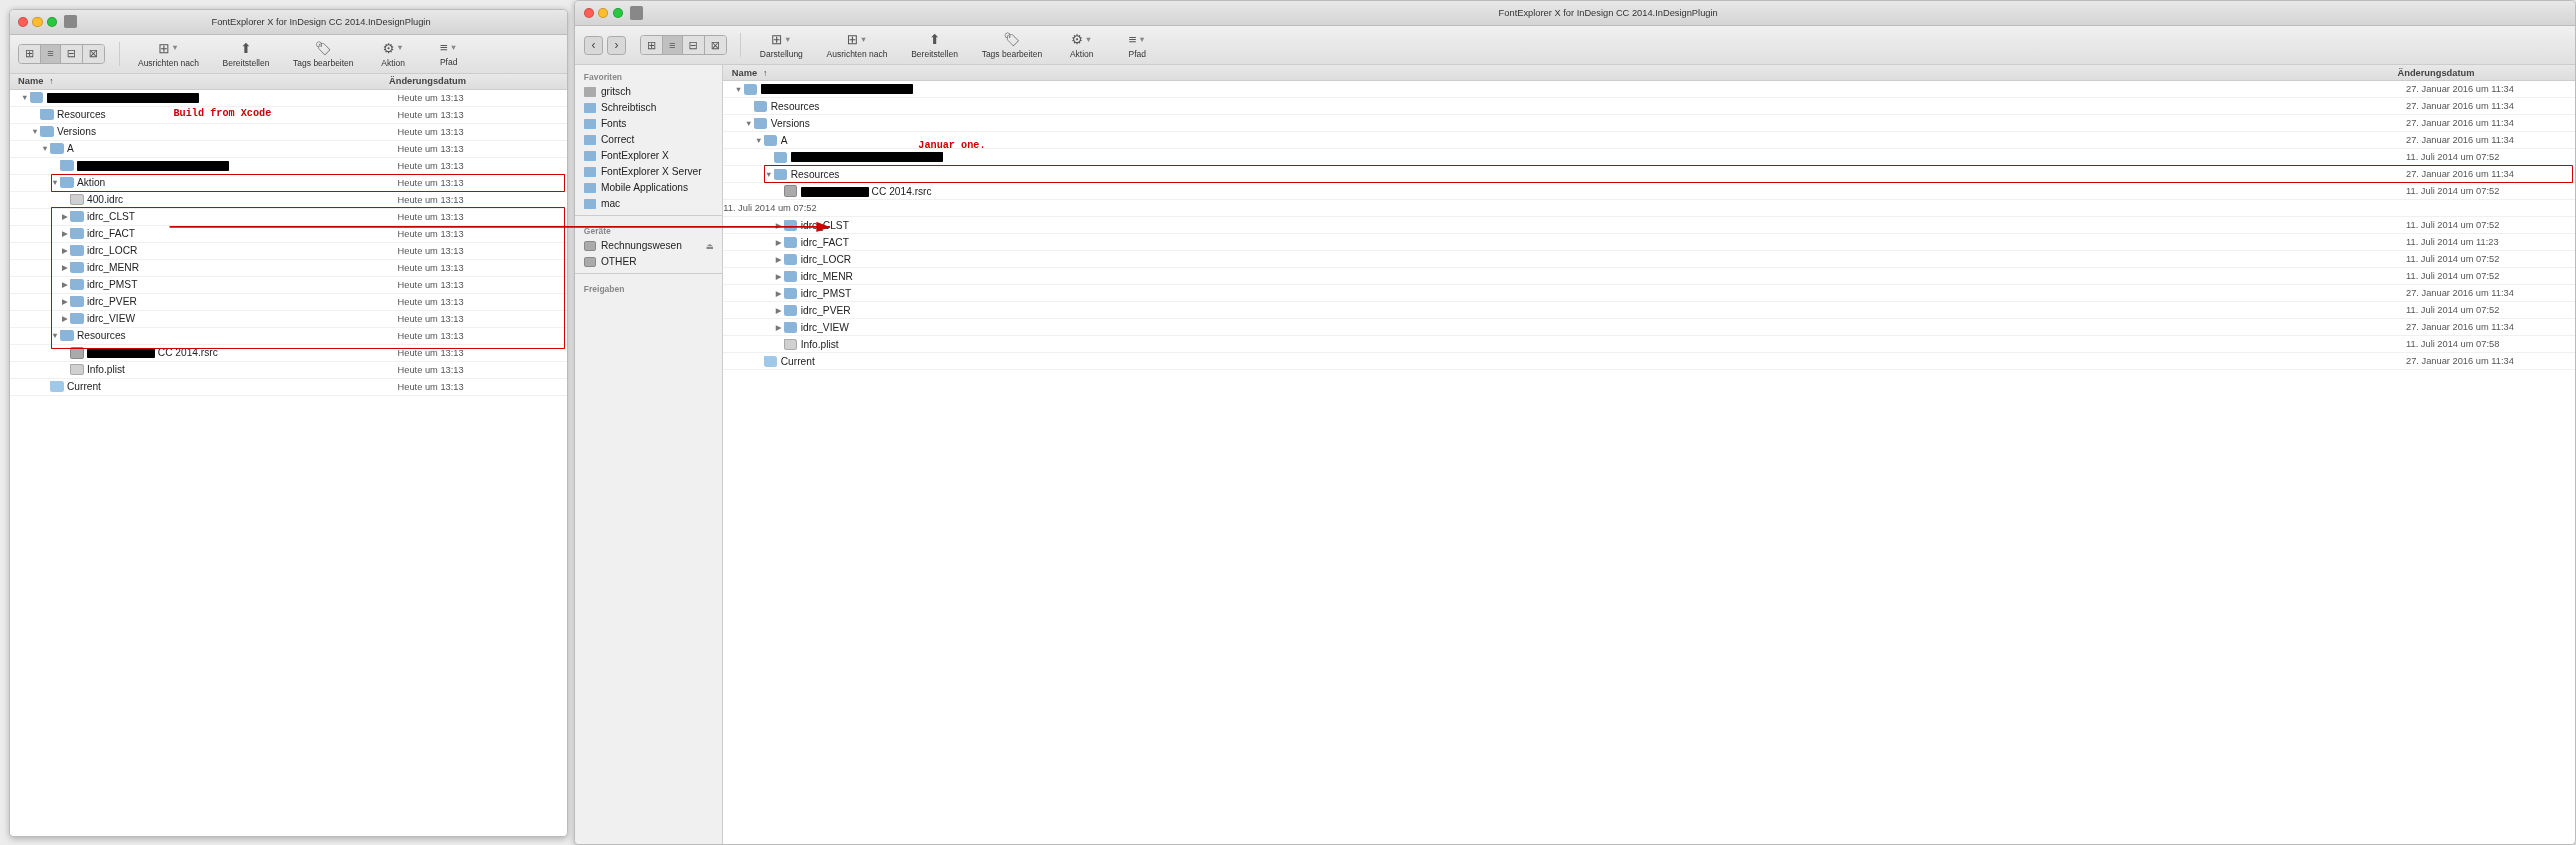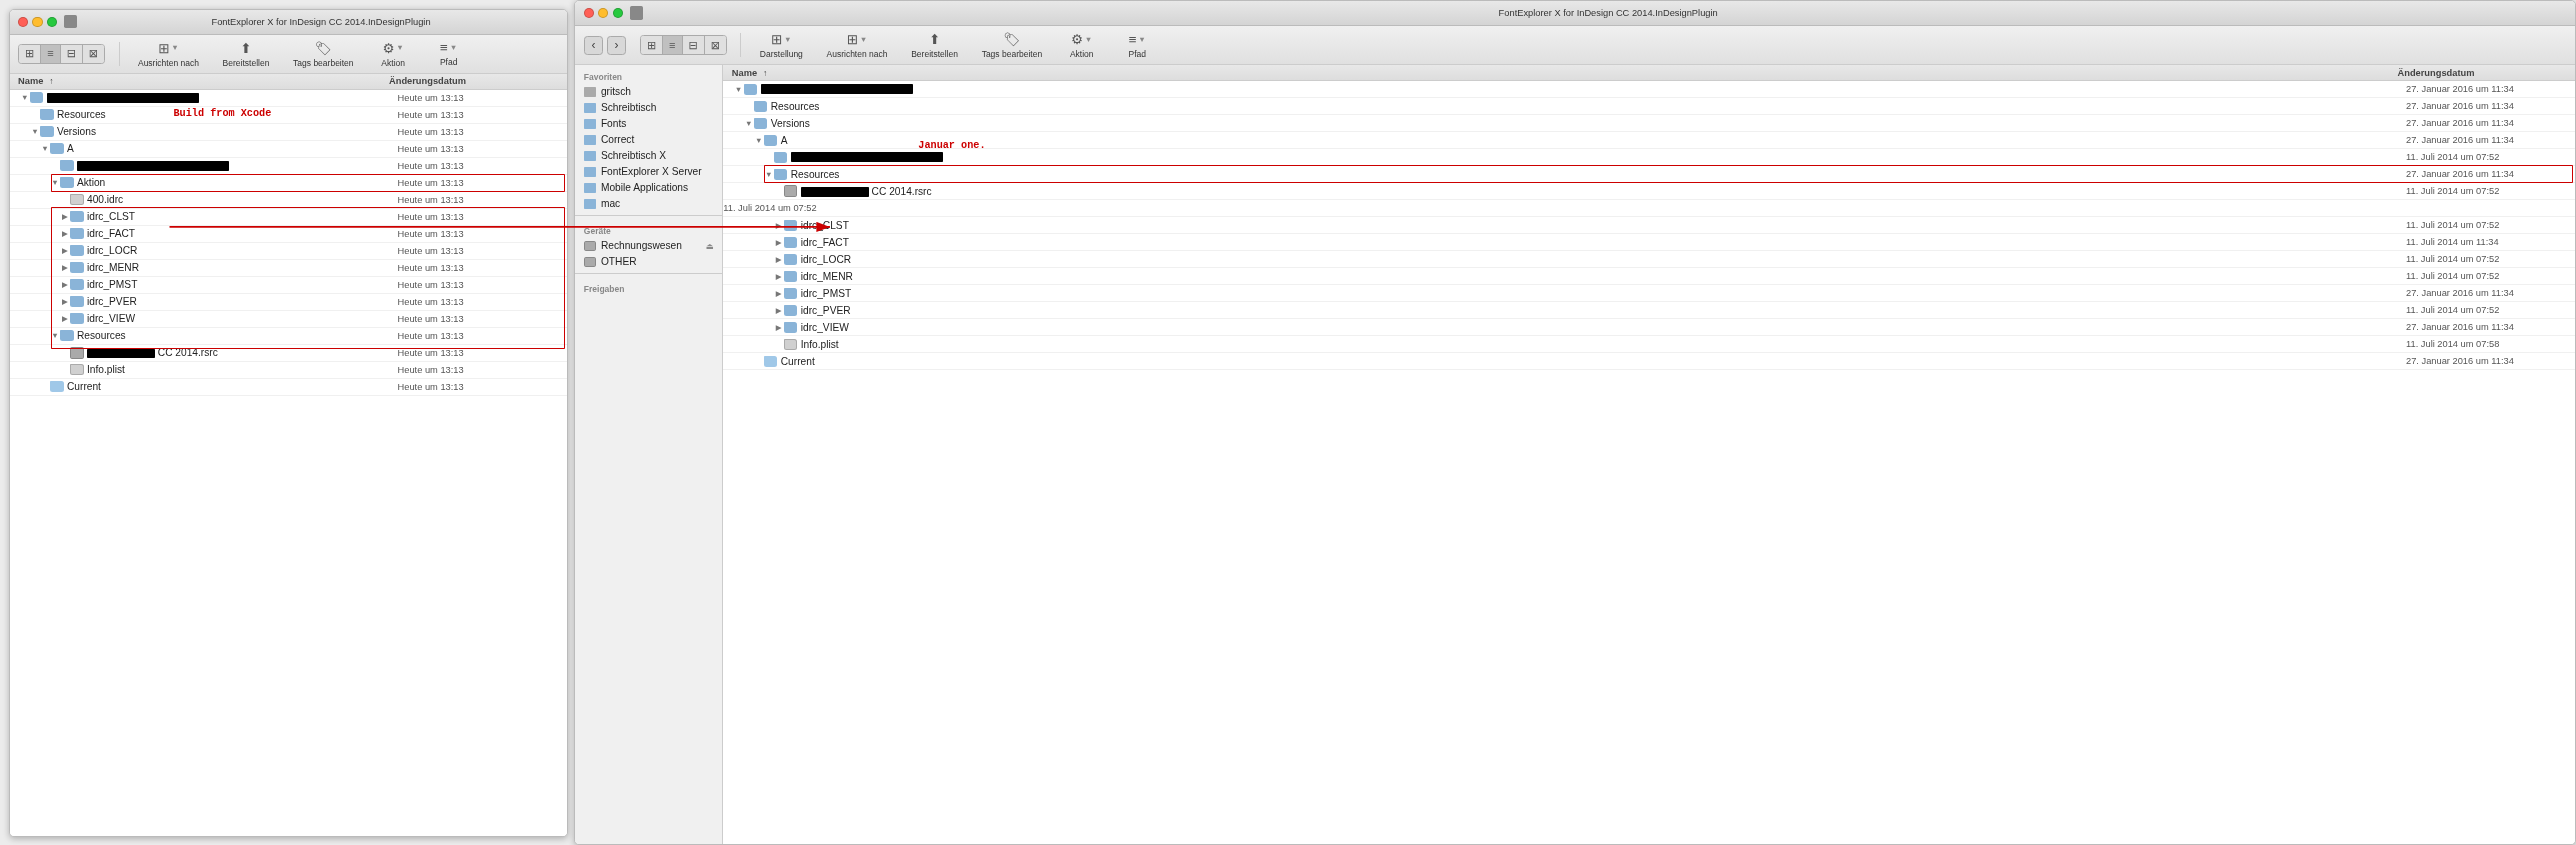--- a/index.html
+++ b/index.html
@@ -630,21 +630,21 @@
       <div class="sidebar-item">
         <span class="folder-icon" style="background:#8ab4d8;width:12px;height:10.2px;border-radius:0.8px;"></span>
         <span>Fonts</span>
       </div>
       <div class="sidebar-item">
         <span class="folder-icon" style="background:#8ab4d8;width:12px;height:10.2px;border-radius:0.8px;"></span>
         <span>Correct</span>
       </div>
       <div class="sidebar-item">
         <span class="folder-icon" style="background:#8ab4d8;width:12px;height:10.2px;border-radius:0.8px;"></span>
-        <span>Schreibtisch X</span>
+        <span>FontExplorer X</span>
       </div>
       <div class="sidebar-item">
         <span class="folder-icon" style="background:#8ab4d8;width:12px;height:10.2px;border-radius:0.8px;"></span>
         <span>FontExplorer X Server</span>
       </div>
       <div class="sidebar-item">
         <span class="folder-icon" style="background:#8ab4d8;width:12px;height:10.2px;border-radius:0.8px;"></span>
         <span>Mobile Applications</span>
       </div>
       <div class="sidebar-item">
@@ -770,21 +770,21 @@
         <div class="file-date">11. Juli 2014 um 07:52</div>
       </div>
 
       <div class="file-row">
         <div class="file-indent" style="padding-left:3.4px;">
           <span class="indent-spacer" style="width:47px;"></span>
           <span class="triangle closed"></span>
           <span class="file-icon folder"></span>
           <span class="file-name">idrc_FACT</span>
         </div>
-        <div class="file-date">11. Juli 2014 um 11:34</div>
+        <div class="file-date">11. Juli 2014 um 11:23</div>
       </div>
 
       <div class="file-row">
         <div class="file-indent" style="padding-left:3.4px;">
           <span class="indent-spacer" style="width:47px;"></span>
           <span class="triangle closed"></span>
           <span class="file-icon folder"></span>
           <span class="file-name">idrc_LOCR</span>
         </div>
         <div class="file-date">11. Juli 2014 um 07:52</div>

